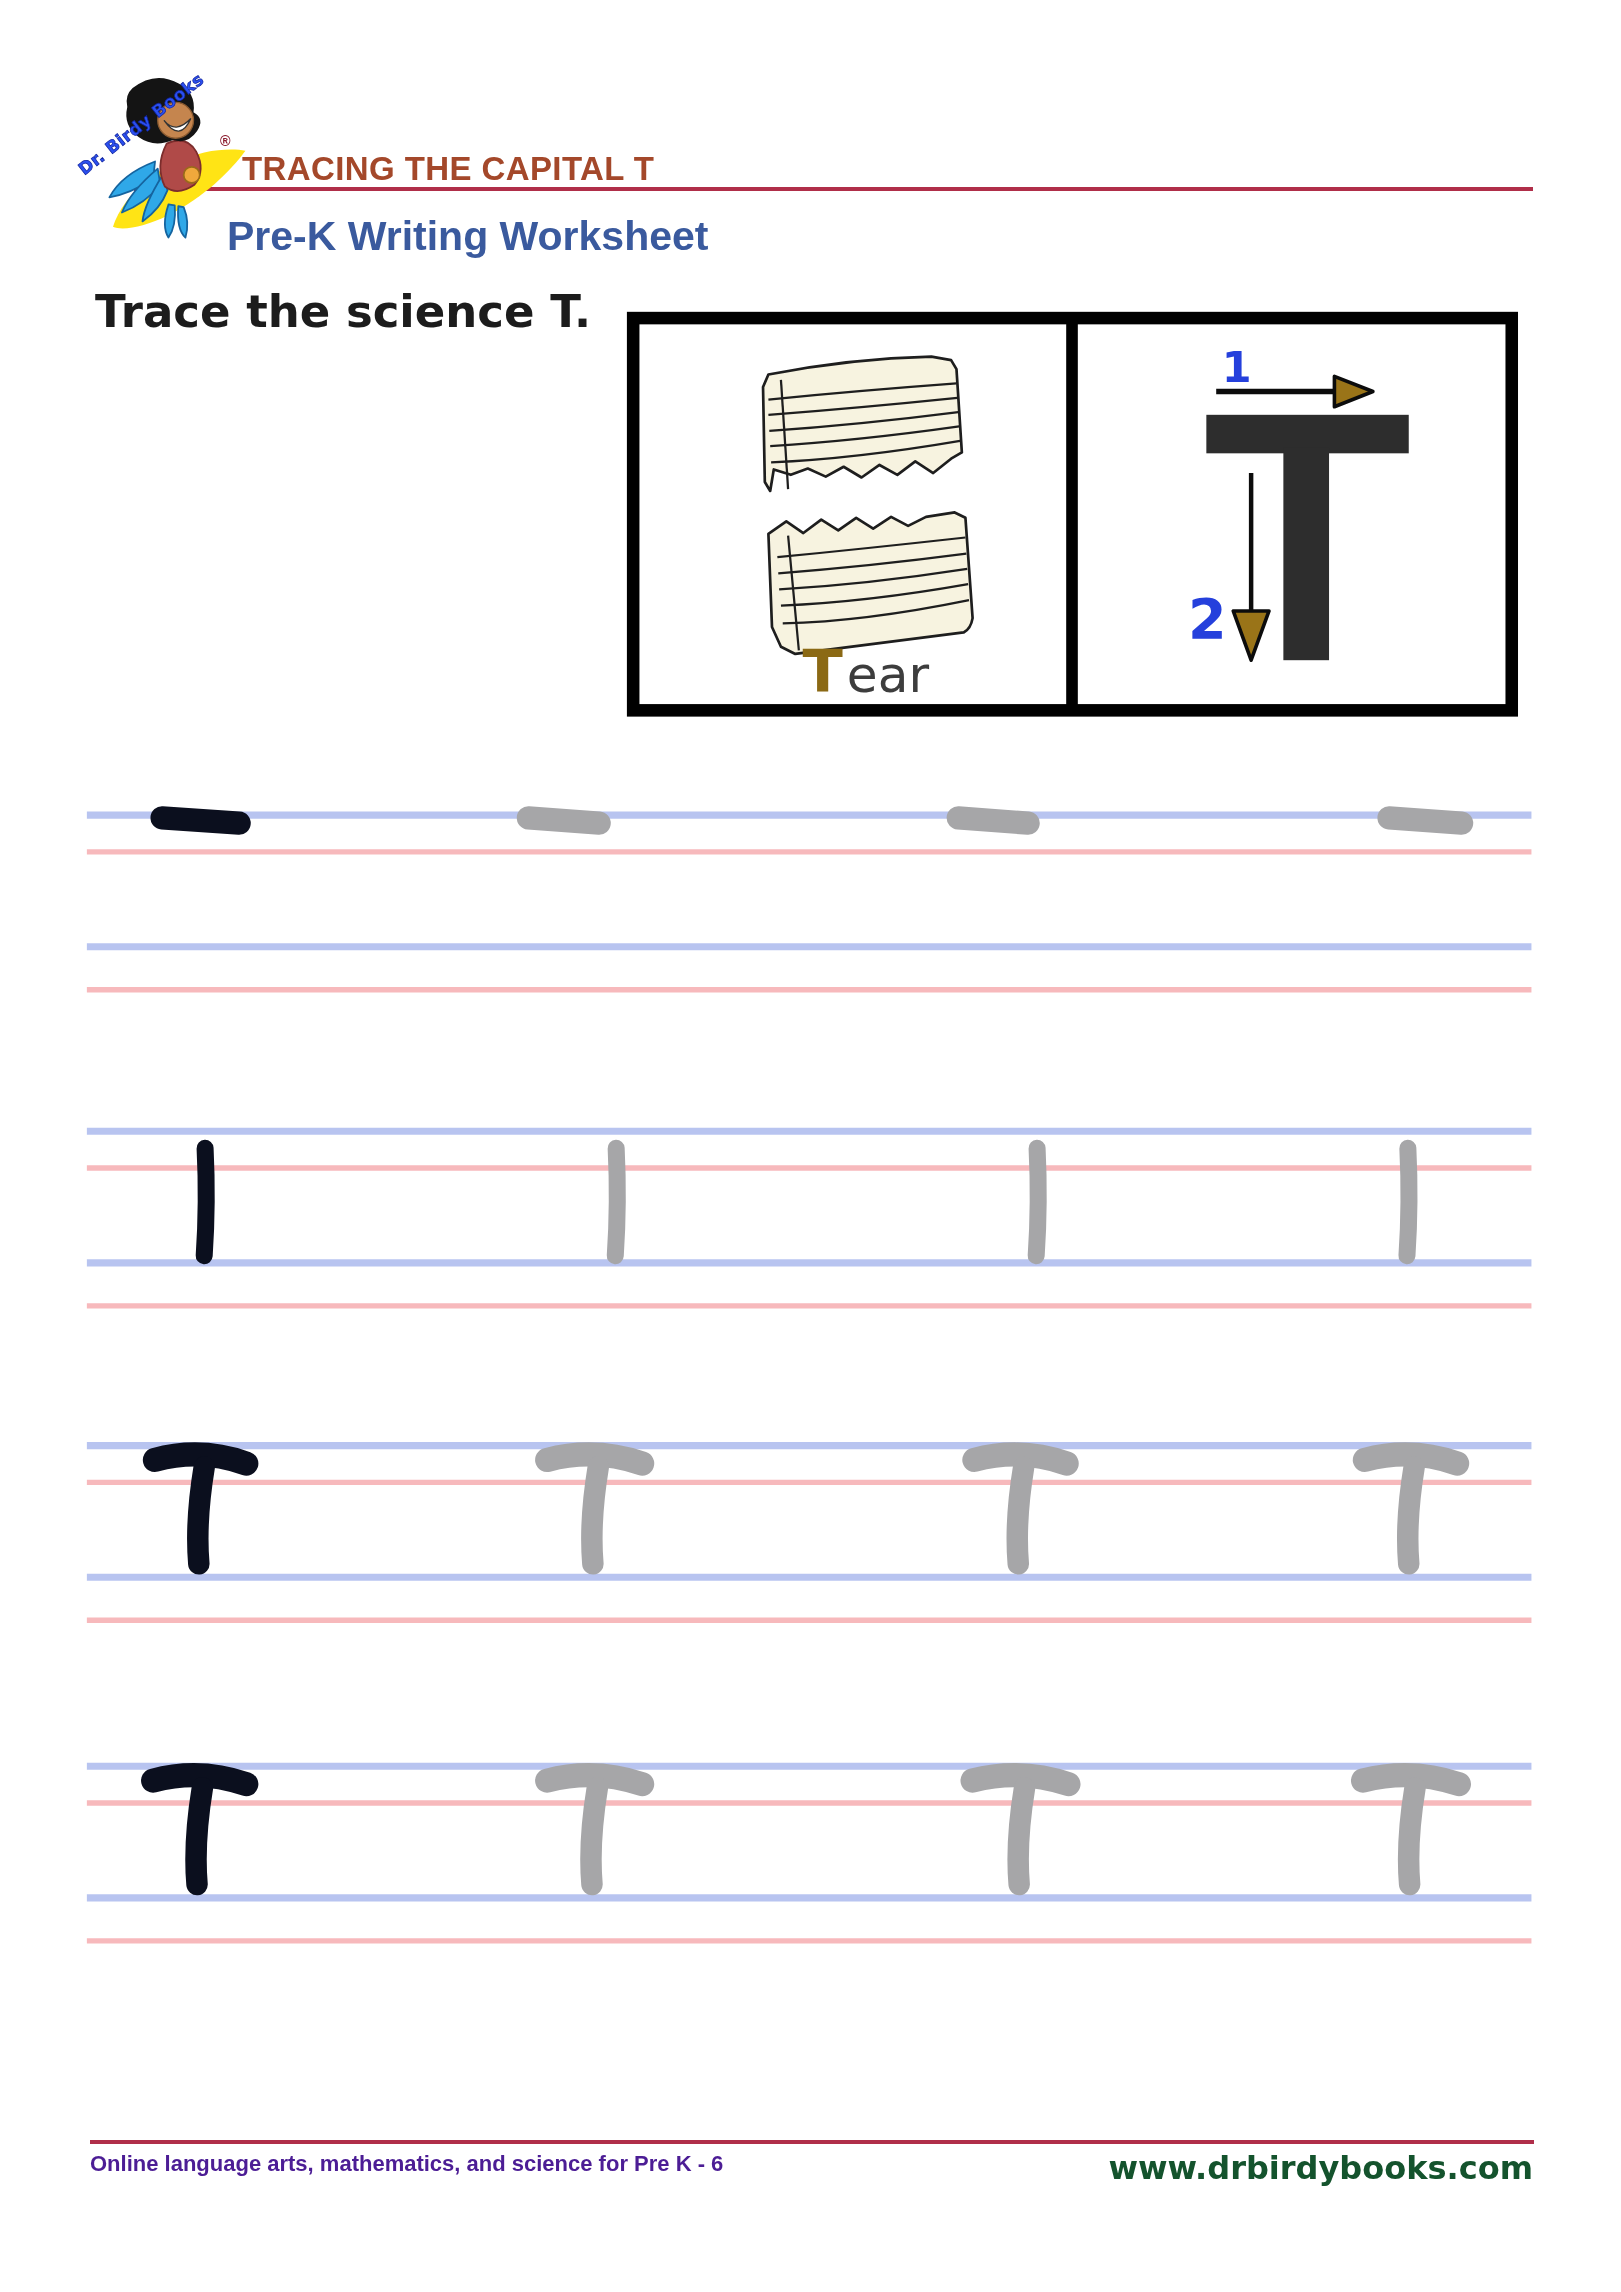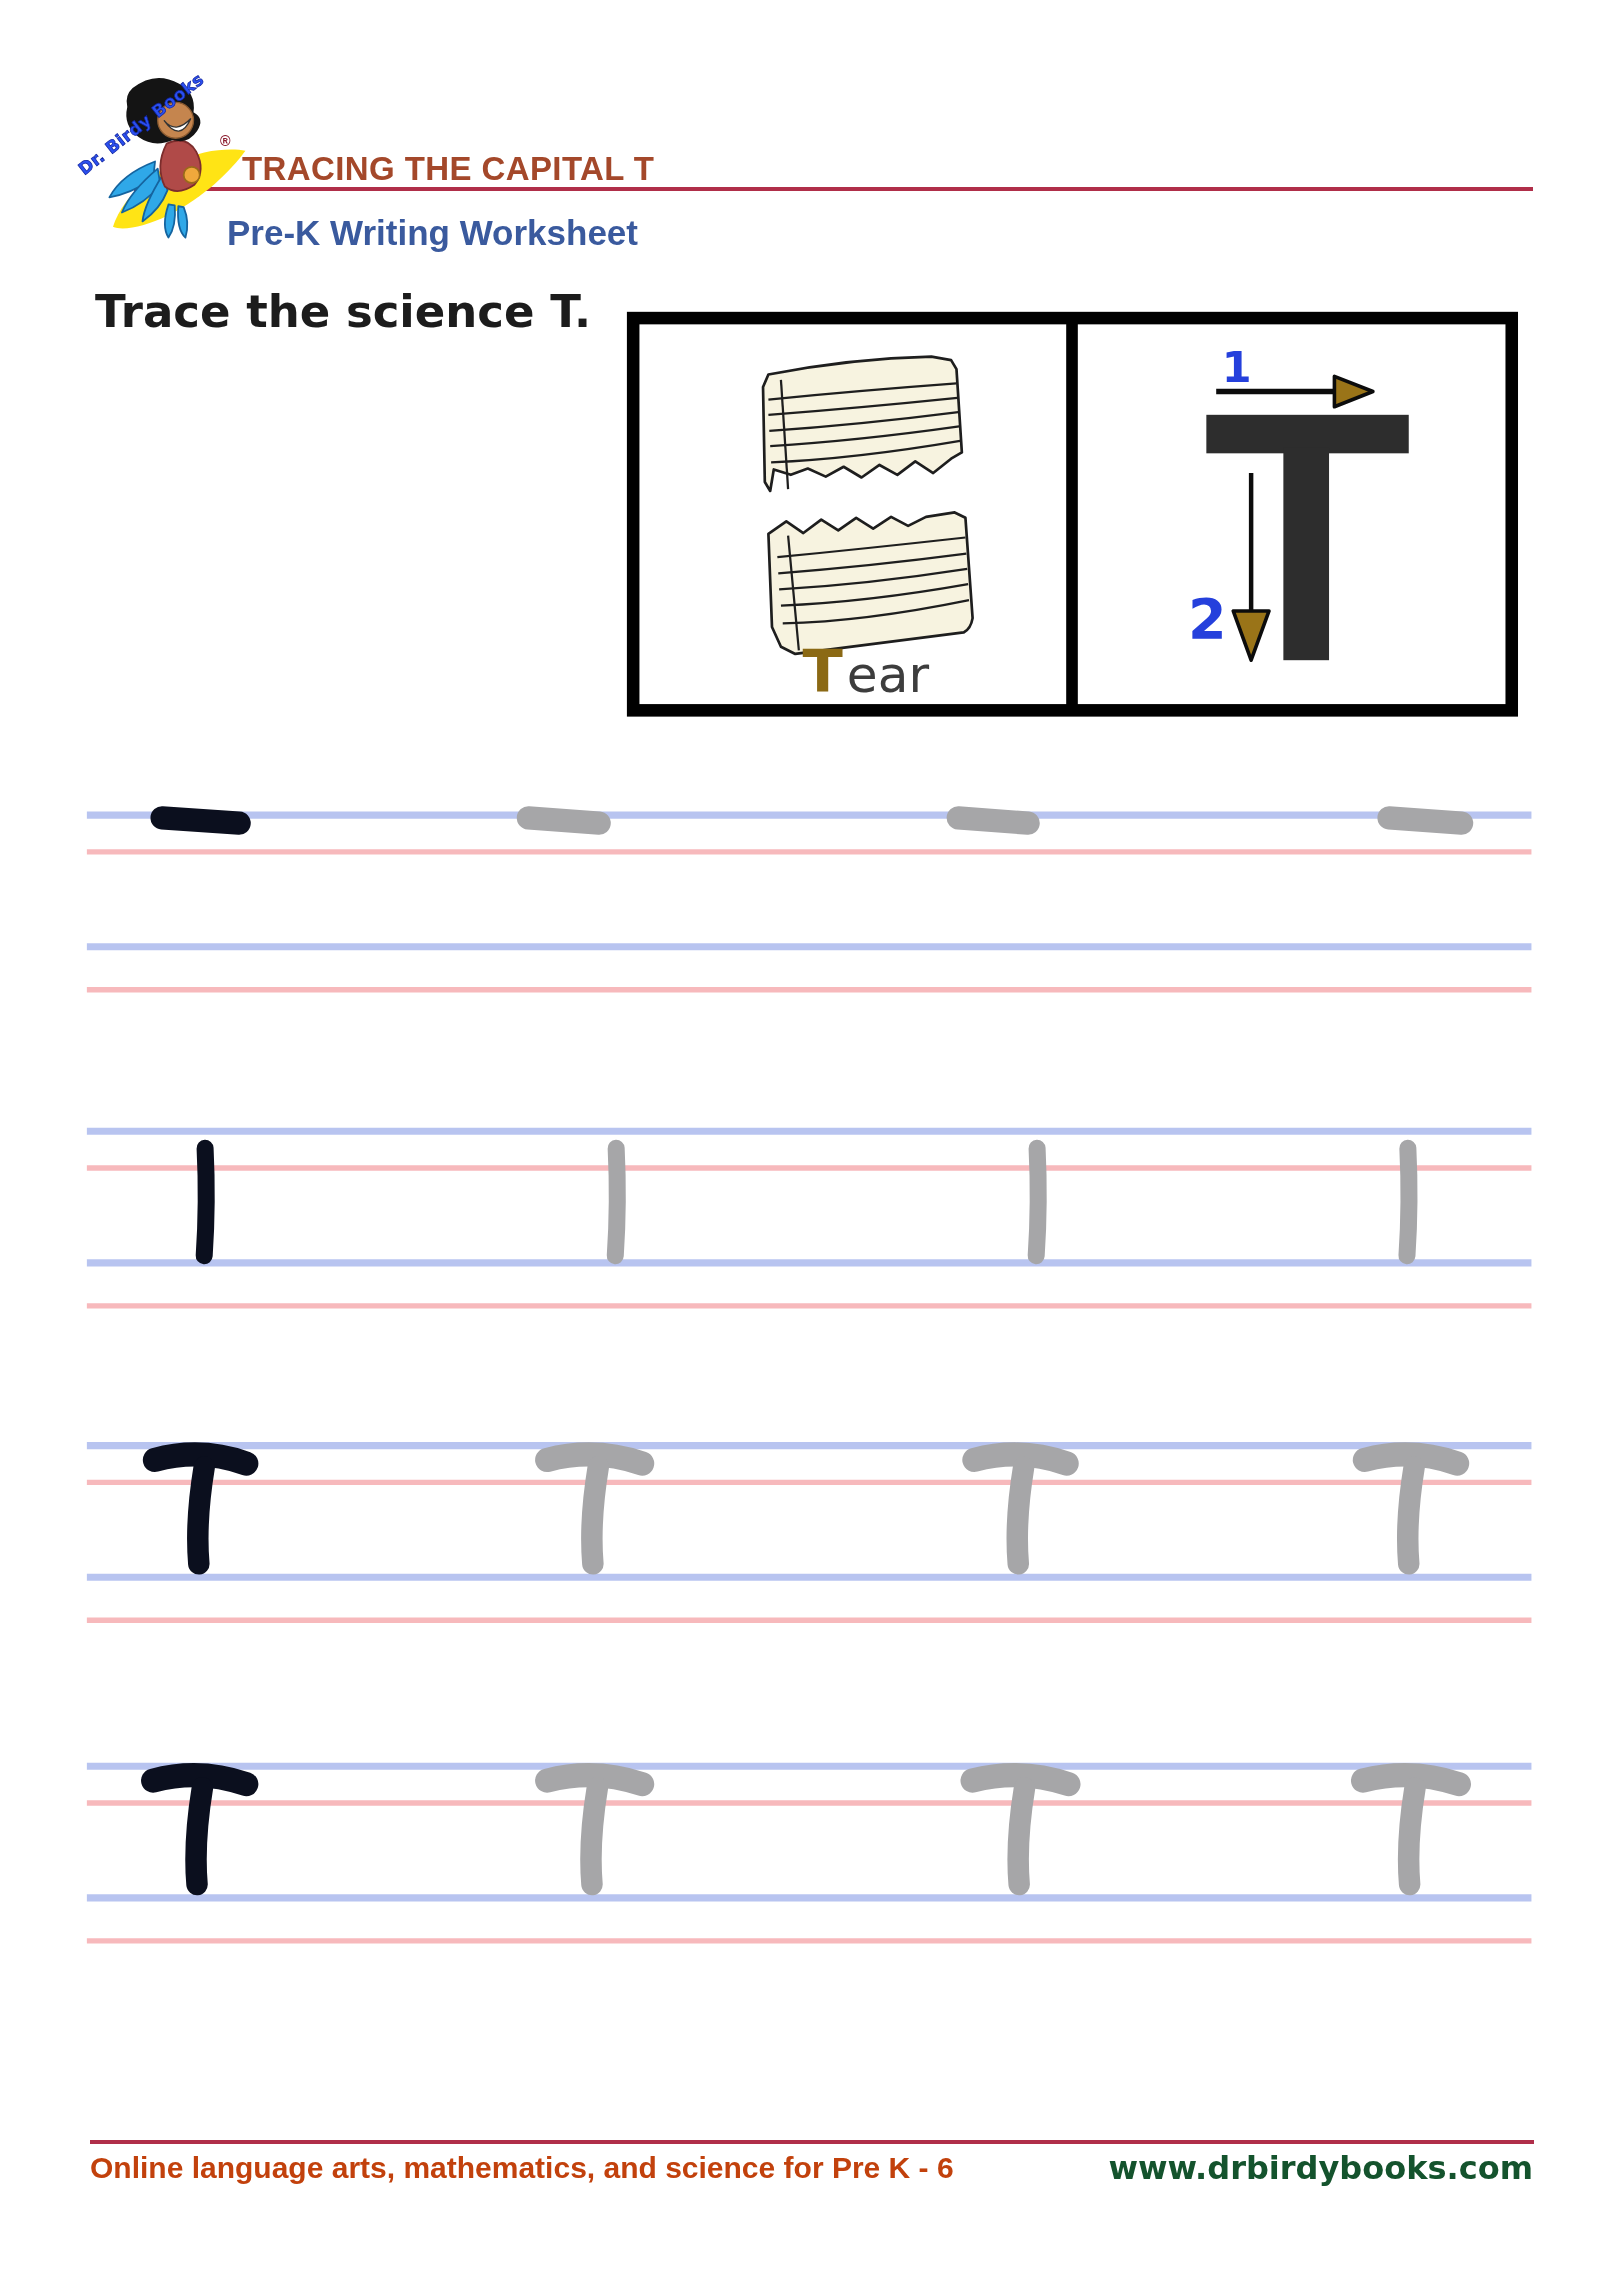--- a/index.html
+++ b/index.html
@@ -7,33 +7,33 @@
   body{width:1621px;height:2293px;position:relative;overflow:hidden;
        font-family:"Liberation Sans",sans-serif;}
   .abs{position:absolute;}
 
   
   #logo{left:70px;top:61px;width:179px;height:184px;z-index:3;}
   #reg-mark{left:220px;top:133px;font-size:14.3px;font-weight:bold;color:#8B1C2E;z-index:2;}
   #page-heading{left:242px;top:150px;font-size:33px;font-weight:bold;
                 color:#A4482A;letter-spacing:0.4px;white-space:nowrap;}
   #header-rule{left:134px;top:187px;width:1399px;height:3.6px;background:#B02E49;z-index:1;}
-  #page-subheading{left:227px;top:213px;font-size:35px;font-weight:bold;
+  #page-subheading{left:227px;top:213px;font-size:41px;font-weight:bold;
                    color:#3A5A9E;white-space:nowrap;}
   #instruction{left:95px;top:285px;font-size:45px;font-weight:bold;color:#1c1c1c;
                font-family:"DejaVu Sans",sans-serif;white-space:nowrap;}
 
   
   #example-box{left:0;top:0;width:1621px;height:2293px;z-index:2;}
   #practice{left:0;top:0;width:1621px;height:2293px;z-index:1;}
 
   
   #footer-rule{left:90px;top:2140px;width:1444px;height:3.6px;background:#B02E49;}
-  #footer-tagline{left:90px;top:2151px;font-size:30px;font-weight:bold;
-                  color:#c2410c;white-space:nowrap;}
+  #footer-tagline{left:90px;top:2151px;font-size:22px;font-weight:bold;
+                  color:#4c1d95;white-space:nowrap;}
   #footer-site{right:88px;top:2149px;font-size:32px;font-weight:bold;color:#14532d;
                font-family:"DejaVu Sans",sans-serif;white-space:nowrap;}
   svg text{font-family:"DejaVu Sans",sans-serif;}
 </style>
 </head>
 <body>
 
 <svg id="logo" class="abs" viewBox="0 0 200 205">
   <path d="M48,185 C60,148 100,114 150,102 C168,98 186,98 196,100 C180,122 150,152 110,172 C85,184 60,190 48,185 Z" fill="#FFE415"></path>
   <g fill="#2FA8E8" stroke="#15649F" stroke-width="2" stroke-linejoin="round">

